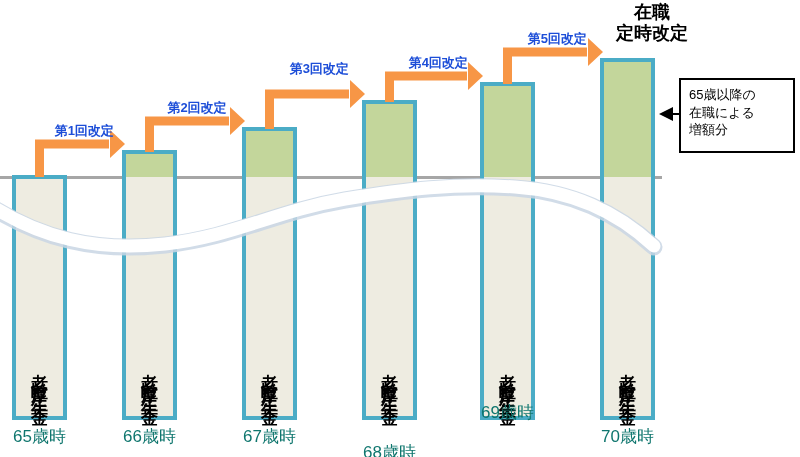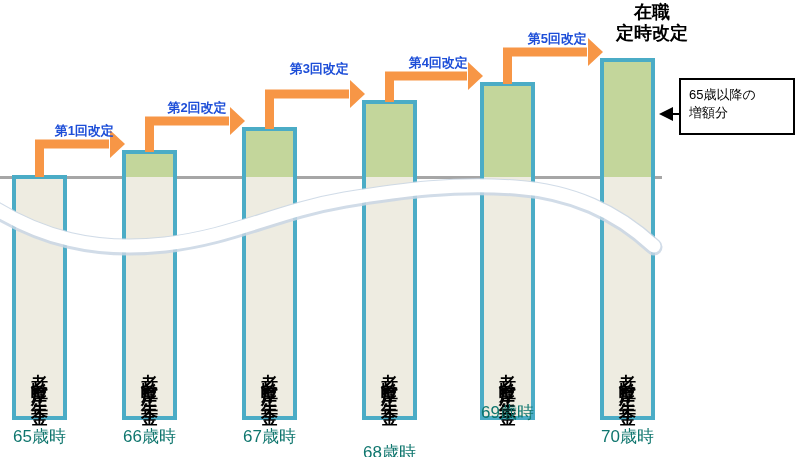--- a/index.html
+++ b/index.html
@@ -87,20 +87,21 @@
       <polygon points="659,114 673,107 673,121" fill="#000"></polygon>
     </svg>
 
   <div id="figure-title">
     <div>在職</div>
     <div>定時改定</div>
   </div>
 
   <div id="callout">
     <div>65歳以降の</div>
+    <div>在職による</div>
     <div>増額分</div>
   </div>
 
 <div class="arrow-label" style="left: 84.25px; top: 122px;">第1回改定</div>
     <div class="arrow-label" style="left: 197px; top: 99px;">第2回改定</div>
     <div class="arrow-label" style="left: 319.25px; top: 60px;">第3回改定</div>
     <div class="arrow-label" style="left: 438.25px; top: 54px;">第4回改定</div>
     <div class="arrow-label" style="left: 557.25px; top: 30px;">第5回改定</div>
   </div>
 

